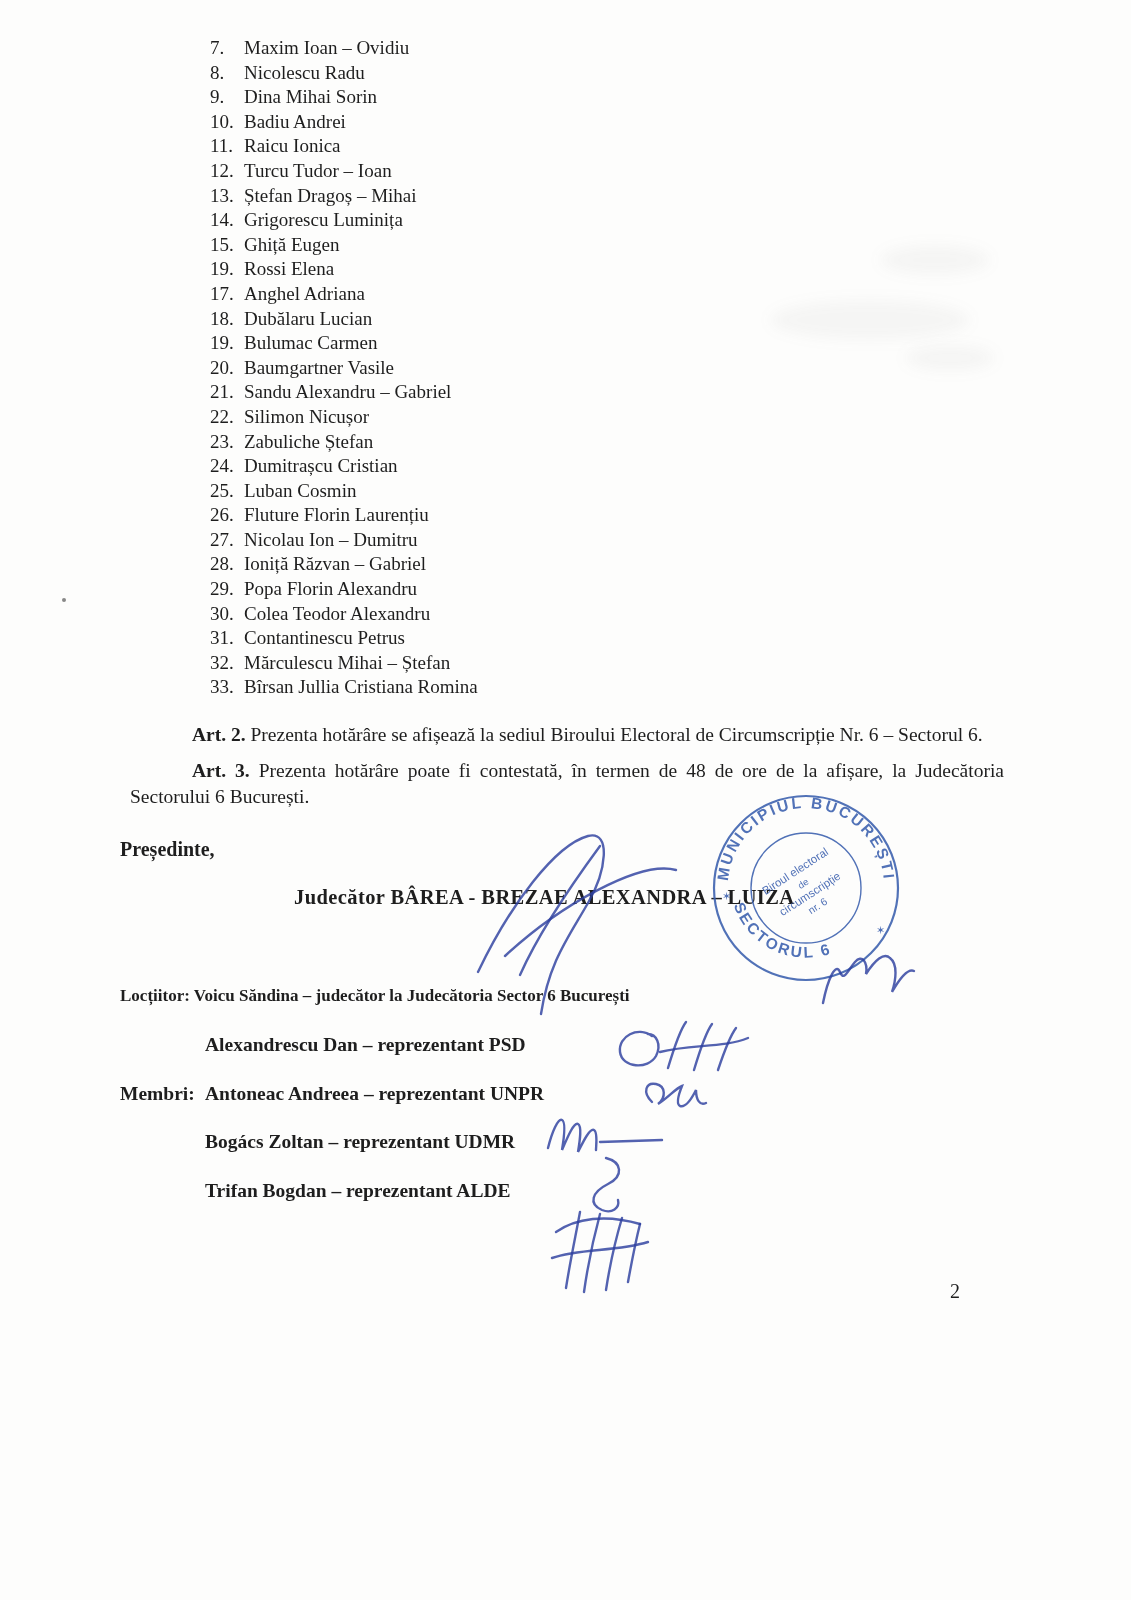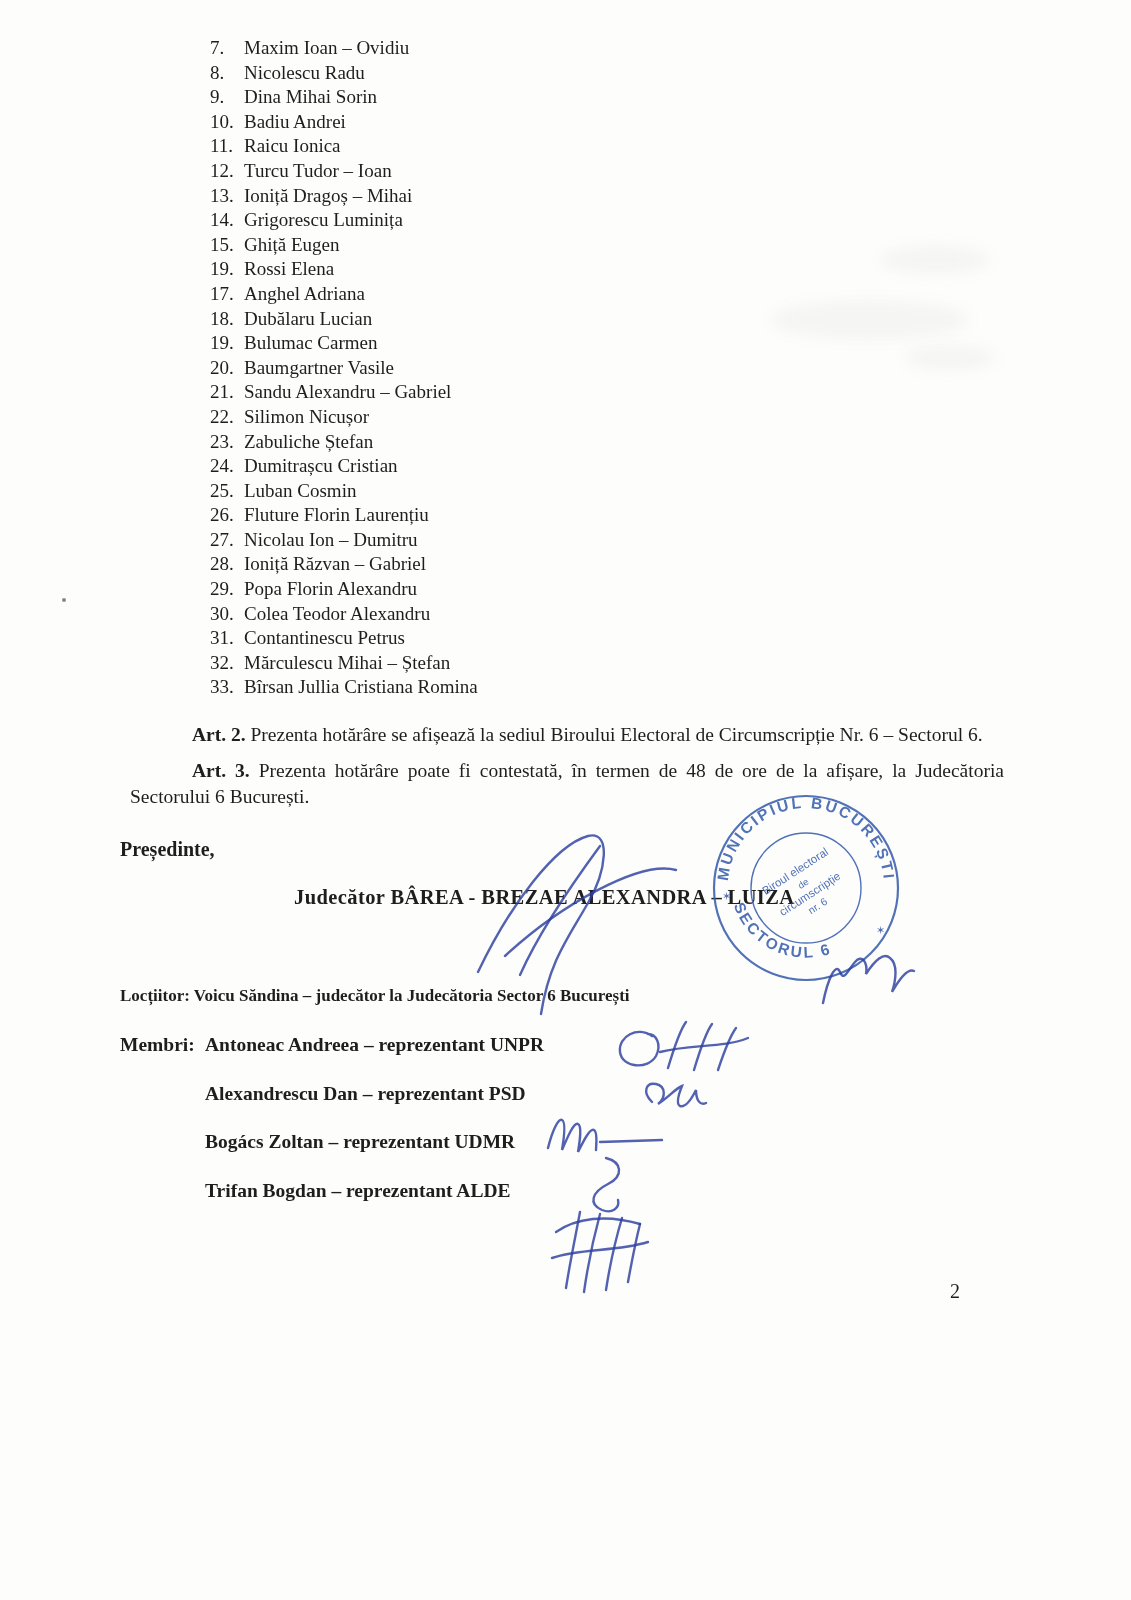--- a/index.html
+++ b/index.html
@@ -129,21 +129,21 @@
       <li class="name-item">
         <span class="num">11.</span>
         <span class="txt">Raicu Ionica</span>
       </li>
       <li class="name-item">
         <span class="num">12.</span>
         <span class="txt">Turcu Tudor – Ioan</span>
       </li>
       <li class="name-item">
         <span class="num">13.</span>
-        <span class="txt">Ioniță Dragoș – Mihai</span>
+        <span class="txt">Ștefan Dragoș – Mihai</span>
       </li>
       <li class="name-item">
         <span class="num">14.</span>
         <span class="txt">Grigorescu Luminița</span>
       </li>
       <li class="name-item">
         <span class="num">15.</span>
         <span class="txt">Ghiță Eugen</span>
       </li>
       <li class="name-item">
@@ -224,22 +224,22 @@
     <p class="art"><span class="lead">Art. 2.</span> <span>Prezenta hotărâre se afișează la sediul Biroului Electoral de Circumscripție Nr. 6 – Sectorul 6.</span></p>
     <p class="art"><span class="lead">Art. 3.</span> <span>Prezenta hotărâre poate fi contestată, în termen de 48 de ore de la afișare, la Judecătoria Sectorului 6 București.</span></p>
   </div>
 
   <div class="president-label">Președinte,</div>
   <div class="president-name">Judecător BÂREA - BREZAE ALEXANDRA – LUIZA</div>
 
   <div class="deputy-line"><span>Locțiitor:</span> <span>Voicu Săndina – judecător la Judecătoria Sector 6 București</span></div>
 
   <div class="members">
+    <div class="member-row"><span class="indent"></span><span>Alexandrescu Dan – reprezentant PSD</span></div>
     <div class="member-row"><span class="members-label">Membri:</span><span>Antoneac Andreea – reprezentant UNPR</span></div>
-    <div class="member-row"><span class="indent"></span><span>Alexandrescu Dan – reprezentant PSD</span></div>
     <div class="member-row"><span class="indent"></span><span>Bogács Zoltan – reprezentant UDMR</span></div>
     <div class="member-row"><span class="indent"></span><span>Trifan Bogdan – reprezentant ALDE</span></div>
   </div>
 
   <div class="page-number">2</div>
 
   <svg class="stamp-svg" width="200" height="200" viewBox="0 0 200 200">
     <g stroke="#3a5fae" fill="none">
       <circle cx="100" cy="100" r="92" stroke-width="2.2"></circle>
       <circle cx="100" cy="100" r="55" stroke-width="1.4"></circle>

